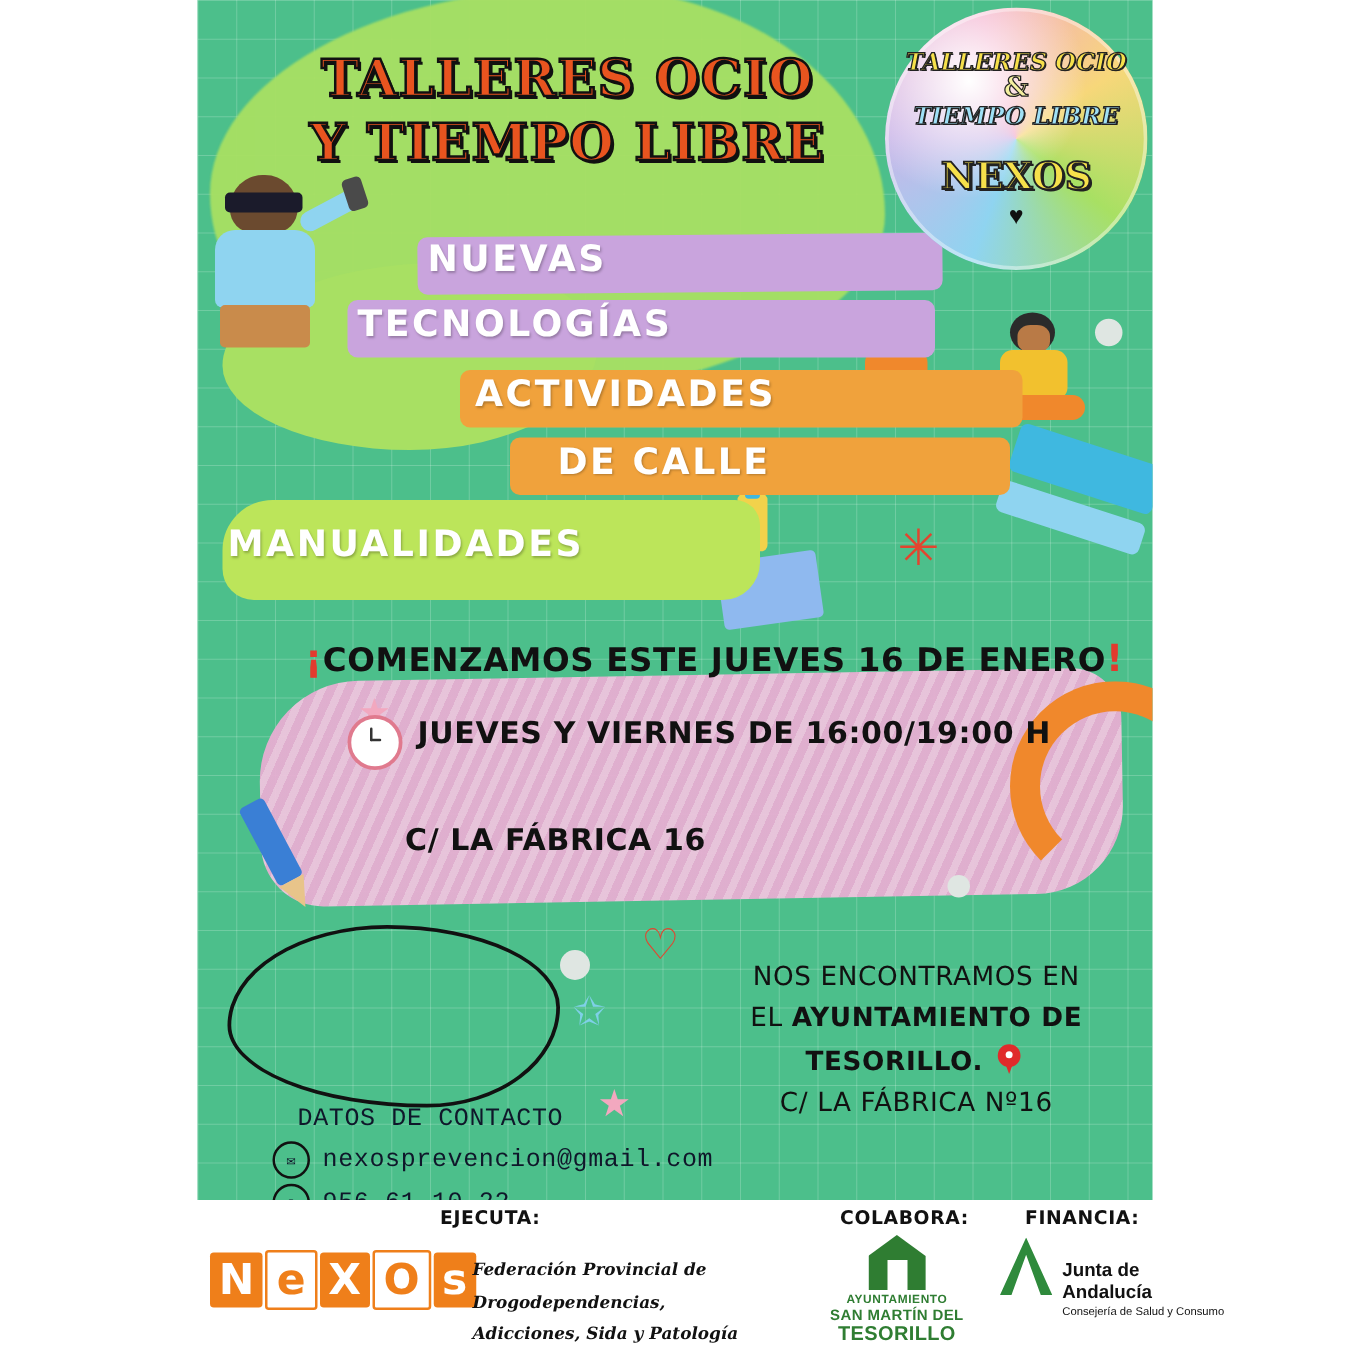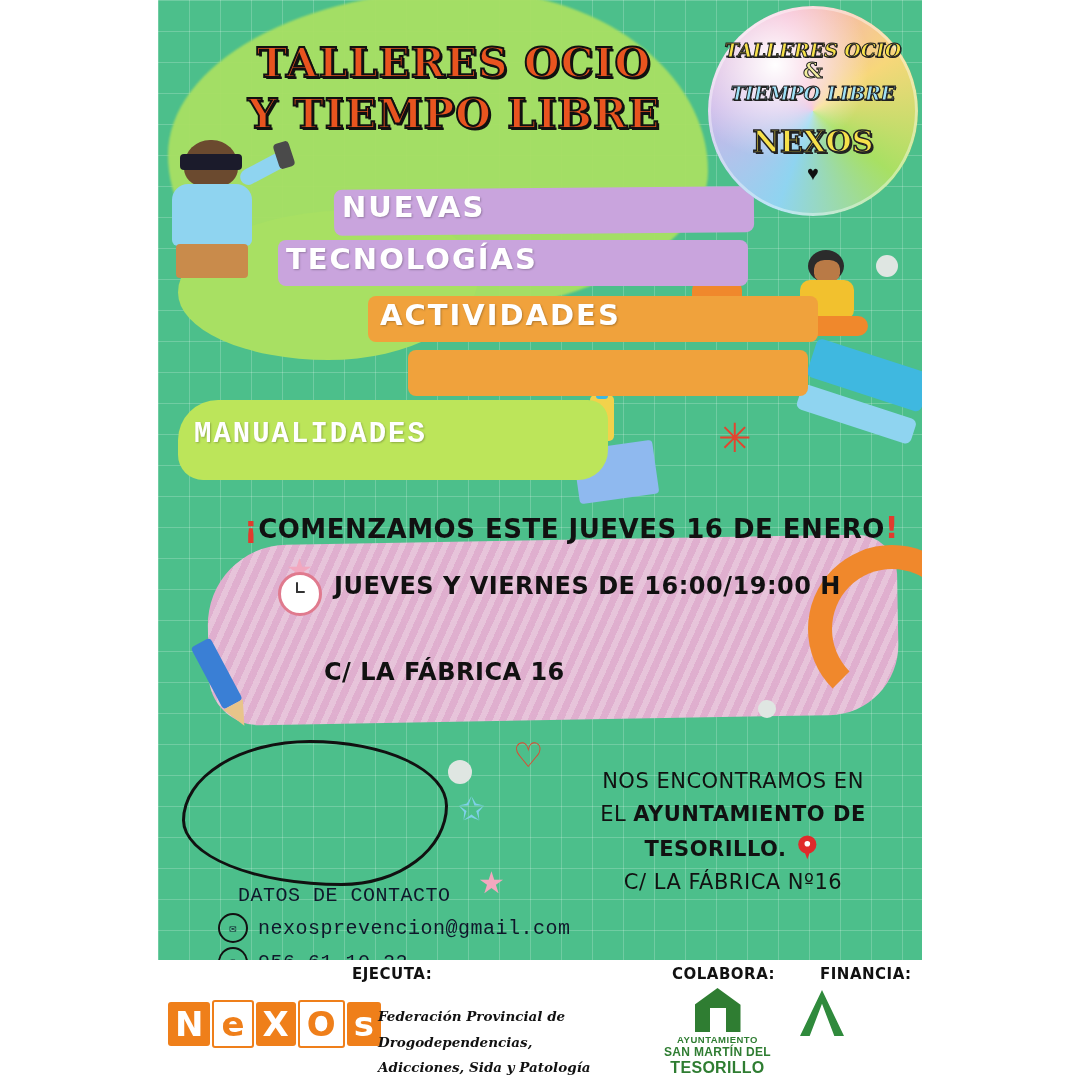--- a/index.html
+++ b/index.html
@@ -447,21 +447,22 @@
 
   <div class="st-bg bg-purple"></div>
   <div class="st-bg bg-purple2"></div>
   <div class="st-bg bg-orange"></div>
   <div class="st-bg bg-orange2"></div>
   <div class="st-bg bg-lime"></div>
 
   <div class="stripe" style="left:184px; top:190px;">NUEVAS</div>
   <div class="stripe" style="left:128px; top:242px;">TECNOLOGÍAS</div>
   <div class="stripe" style="left:222px; top:298px;">ACTIVIDADES</div>
-  <div class="stripe" style="left:36px; top:418px;font-family:Liberation Mono, monospace;">MANUALIDADES</div>
+  <div class="stripe" style="left:288px; top:352px;">DE CALLE</div>
+  <div class="stripe" style="left:24px; top:418px;">MANUALIDADES</div>
 
   <div class="pink-panel"></div>
 
   <div class="info-block headline">
     <span class="bang">¡</span><span>COMENZAMOS ESTE JUEVES 16 DE ENERO</span><span class="bang">!</span>
   </div>
 
   <div class="row row-1">
     <span class="clock-icon"></span>
     <span>JUEVES Y VIERNES DE 16:00/19:00 H</span>
@@ -520,14 +521,18 @@
 
   <div class="ayto-logo">
     <div class="ayto-house"></div>
     <div class="ayto-t1">AYUNTAMIENTO</div>
     <div class="ayto-t2">SAN MARTÍN DEL</div>
     <div class="ayto-t3">TESORILLO</div>
   </div>
 
   <div class="junta">
     <div class="junta-a"></div>
+    <div class="junta-txt">
+      <div class="junta-t1">Junta de Andalucía</div>
+      <div class="junta-t2">Consejería de Salud y Consumo</div>
+    </div>
   </div>
 </div>
 
 </body></html>

